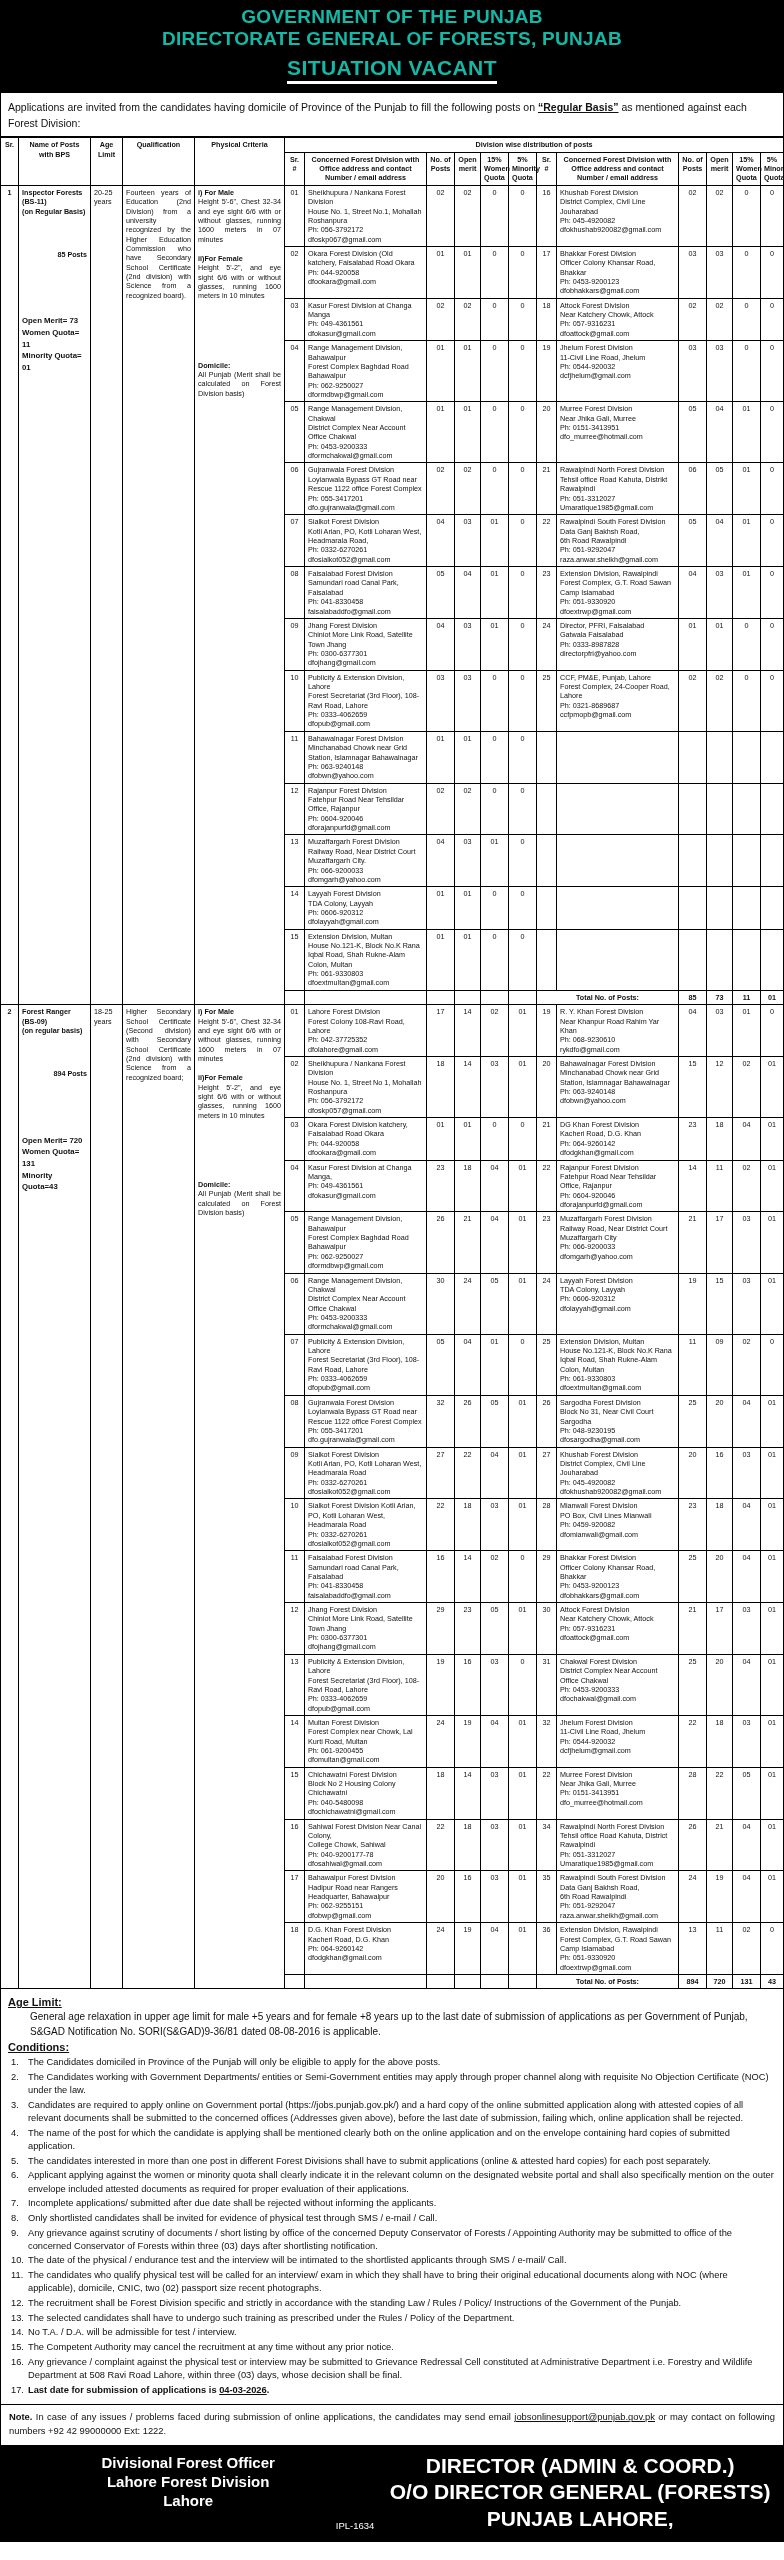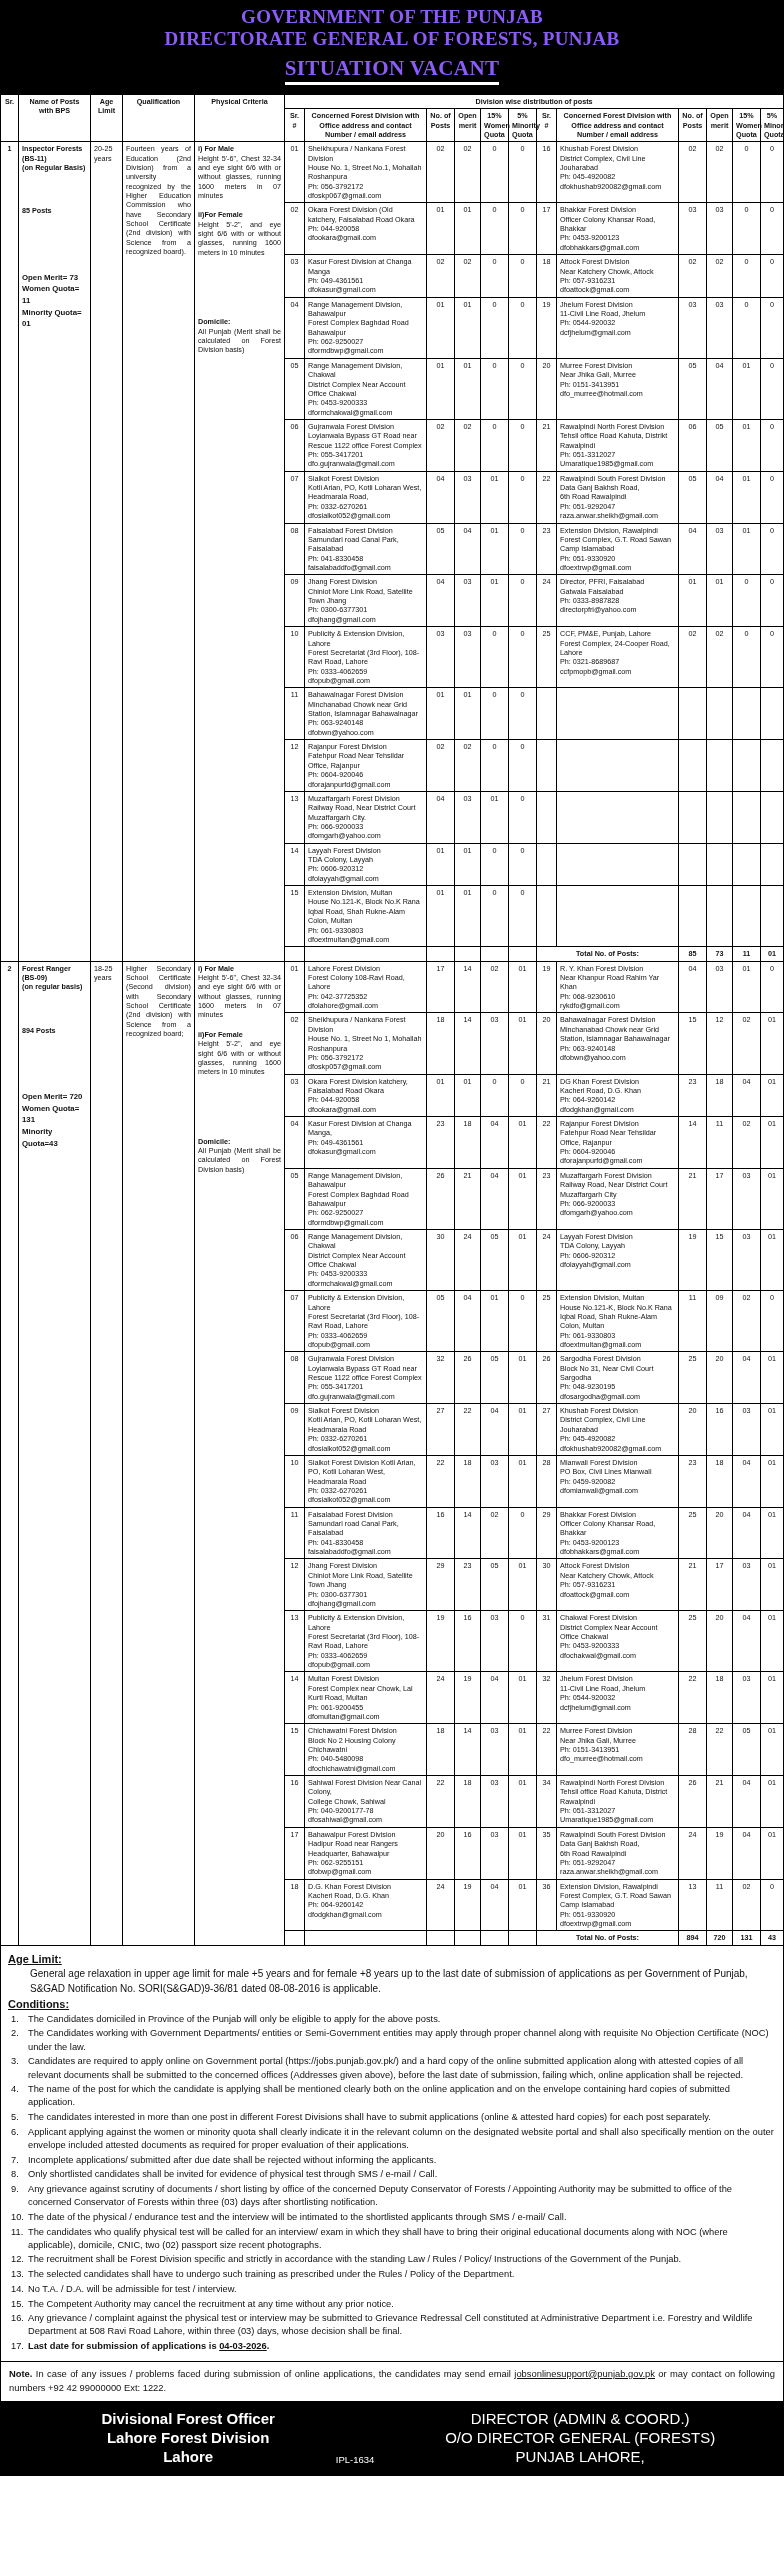--- a/index.html
+++ b/index.html
@@ -8,23 +8,22 @@
     width:784px;
     background:#ffffff;
     font-family:"Liberation Sans", sans-serif;
     color:#111;
     -webkit-font-smoothing:none;
   }
   .page { width:784px; position:relative; background:#fff; }
 
   
   .masthead {
-    background:#000; color:#8b5cf6; text-align:center;
+    background:#000; color:#14b8a6; text-align:center;
     padding:6px 0 9px 0;
-    font-family:Liberation Serif, serif;
   }
   .mh-l1 { font-size:19px; font-weight:bold; letter-spacing:.3px; line-height:1.18; }
   .mh-l2 { font-size:19px; font-weight:bold; letter-spacing:.3px; line-height:1.18; }
   .mh-l3 {
     font-size:21px; font-weight:bold; letter-spacing:.4px;
     margin-top:5px; display:inline-block;
     border-bottom:3px solid #fff; padding-bottom:1px;
   }
 
   
@@ -51,21 +50,21 @@
     padding:4px 2px;
   }
   .dw-title { text-align:center; font-weight:bold; font-size:12px; padding:8px 0; }
 
   
   td.sr   { text-align:center; font-weight:bold; font-size:8px; vertical-align:top; padding-top:5px;}
   td.post { font-weight:bold; font-size:8px; line-height:1.45;margin-top:42px; }
   td.age  { font-size:8px; text-align:left; line-height:1.4; }
   td.qual { font-size:7.6px; text-align:justify; line-height:1.45; }
   td.phys { font-size:7.6px; text-align:justify; line-height:1.45;margin-left:44px; }
-  .postcount { display:block; margin-top:34px; text-align:left; }
+  .postcount { display:block; margin-top:34px; text-align:right; }
   .quota { display:block; margin-top:56px; font-weight:bold; font-size:7.8px; line-height:1.5;}
   .blk { margin-top:10px; }
   .dom { margin-top:60px; }
 
   
   td.dsr { text-align:center; font-size:7.4px; vertical-align:middle; }
   td.dname { font-size:7px; line-height:1.32; word-break:break-word; }
   td.dnum { text-align:center; font-size:7.4px; vertical-align:middle; }
   td.total-lbl { text-align:center; font-weight:bold; font-size:8.5px; vertical-align:middle; }
   td.total-num { text-align:center; font-weight:bold; font-size:8.5px; vertical-align:middle; }
@@ -87,34 +86,37 @@
   }
 
   
   .footer {
     background:#000; color:#fff; display:flex; width:784px;
     padding:7px 0 9px 0;
   }
   .f-left  { width:48%; text-align:center; position:relative; }
   .f-right { width:52%; text-align:center; }
   .f-left div { font-size:15px; font-weight:bold; line-height:1.28; }
-  .f-right div { font-size:15px; font-weight:normal; line-height:1.28; }
+  .f-right div { font-size:21px; font-weight:bold; line-height:1.28; }
   .ipl { position:absolute; right:2px; bottom:2px; font-size:9.5px; font-weight:normal; }
 </style>
 </head>
 <body>
 
 <div class="page">
 
   <div class="masthead">
     <div class="mh-l1">GOVERNMENT OF THE PUNJAB</div>
     <div class="mh-l2">DIRECTORATE GENERAL OF FORESTS, PUNJAB</div>
     <div class="mh-l3">SITUATION VACANT</div>
   </div>
 
+  <div class="intro">
+    <span>Applications are invited from the candidates having domicile of Province of the Punjab to fill the following posts on </span><b class="u">“Regular Basis”</b><span> as mentioned against each Forest Division:</span>
+  </div>
 
   <table class="main">
     <colgroup>
       <col style="width:18px">
         <col style="width:72px">
         <col style="width:32px">
       <col style="width:72px">
         <col style="width:90px">
       <col style="width:20px">
         <col style="width:122px">

